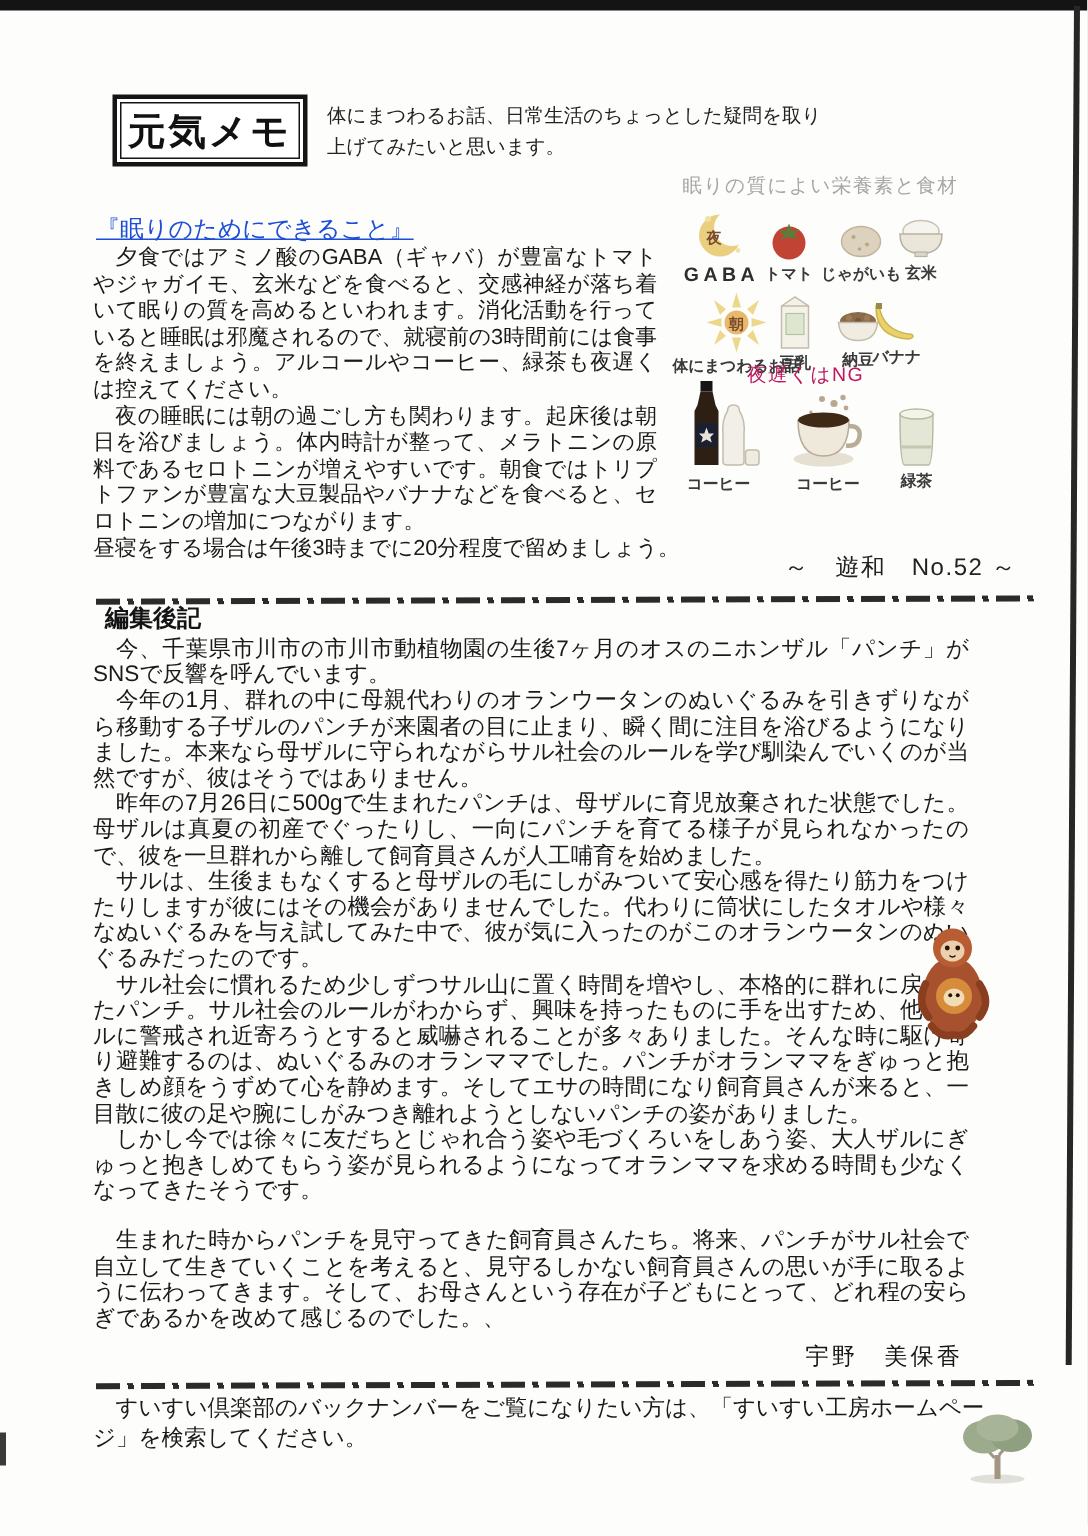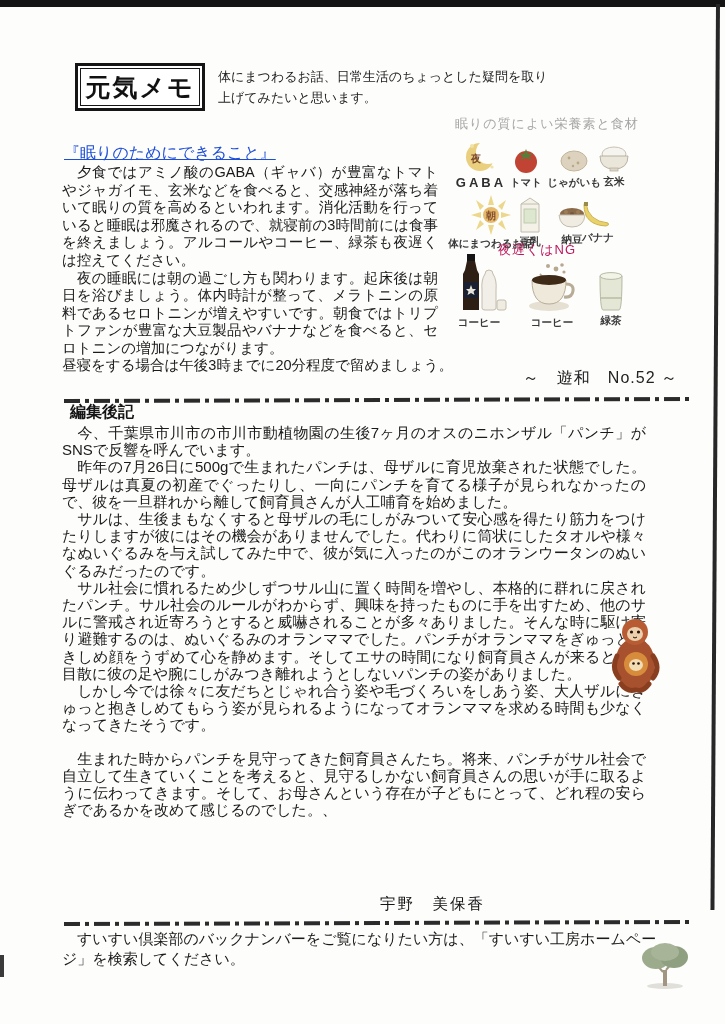--- a/index.html
+++ b/index.html
@@ -68,21 +68,21 @@
 
   
   .ed-heading { position:absolute; left:70px; top:402px; font-size:16px; font-weight:bold; color:#141414; }
   .ed-body {
     position:absolute; left:62px; top:424px; width:584px;
     font-size:15px; line-height:17.2px; color:#1a1a1a; text-align:justify;
   }
   .ed-body p { margin:0; }
   .ed-body p.gap-before { margin-top:16px; }
   .ed-signature {
-    position:absolute; left:380px; top:894px; width:262px; 
+    position:absolute; left:380px; top:894px; width:262px; text-align:right;
     font-size:15.5px; color:#161616; letter-spacing:2px;
   }
 
   
   .footer-note {
     position:absolute; left:62px; top:929px; width:600px;
     font-size:15px; line-height:19.5px; color:#1a1a1a;
   }
 
   .monkey-art { position:absolute; left:609px; top:616px; }
@@ -246,20 +246,21 @@
     </div>
     <div class="icon-label">緑茶</div>
   </div>
 
   <div class="issue-label">～　遊和　No.52 ～</div>
 
   <div class="dashdot div1"></div>
   <div class="ed-heading">編集後記</div>
   <div class="ed-body">
     <p>　今、千葉県市川市の市川市動植物園の生後7ヶ月のオスのニホンザル「パンチ」がSNSで反響を呼んでいます。</p>
+    <p>　今年の1月、群れの中に母親代わりのオランウータンのぬいぐるみを引きずりながら移動する子ザルのパンチが来園者の目に止まり、瞬く間に注目を浴びるようになりました。本来なら母ザルに守られながらサル社会のルールを学び馴染んでいくのが当然ですが、彼はそうではありません。</p>
     <p>　昨年の7月26日に500gで生まれたパンチは、母ザルに育児放棄された状態でした。母ザルは真夏の初産でぐったりし、一向にパンチを育てる様子が見られなかったので、彼を一旦群れから離して飼育員さんが人工哺育を始めました。</p>
     <p>　サルは、生後まもなくすると母ザルの毛にしがみついて安心感を得たり筋力をつけたりしますが彼にはその機会がありませんでした。代わりに筒状にしたタオルや様々なぬいぐるみを与え試してみた中で、彼が気に入ったのがこのオランウータンのぬいぐるみだったのです。</p>
     <p>　サル社会に慣れるため少しずつサル山に置く時間を増やし、本格的に群れに戻されたパンチ。サル社会のルールがわからず、興味を持ったものに手を出すため、他のサルに警戒され近寄ろうとすると威嚇されることが多々ありました。そんな時に駆け寄り避難するのは、ぬいぐるみのオランママでした。パンチがオランママをぎゅっと抱きしめ顔をうずめて心を静めます。そしてエサの時間になり飼育員さんが来ると、一目散に彼の足や腕にしがみつき離れようとしないパンチの姿がありました。</p>
     <p>　しかし今では徐々に友だちとじゃれ合う姿や毛づくろいをしあう姿、大人ザルにぎゅっと抱きしめてもらう姿が見られるようになってオランママを求める時間も少なくなってきたそうです。</p>
     <p class="gap-before">　生まれた時からパンチを見守ってきた飼育員さんたち。将来、パンチがサル社会で自立して生きていくことを考えると、見守るしかない飼育員さんの思いが手に取るように伝わってきます。そして、お母さんという存在が子どもにとって、どれ程の安らぎであるかを改めて感じるのでした。、</p>
   </div>
 
   <div class="monkey-art">
     <svg width="54" height="80" viewBox="0 0 54 80">
       <ellipse cx="26" cy="48" rx="20" ry="26" fill="#a8512e"></ellipse>

